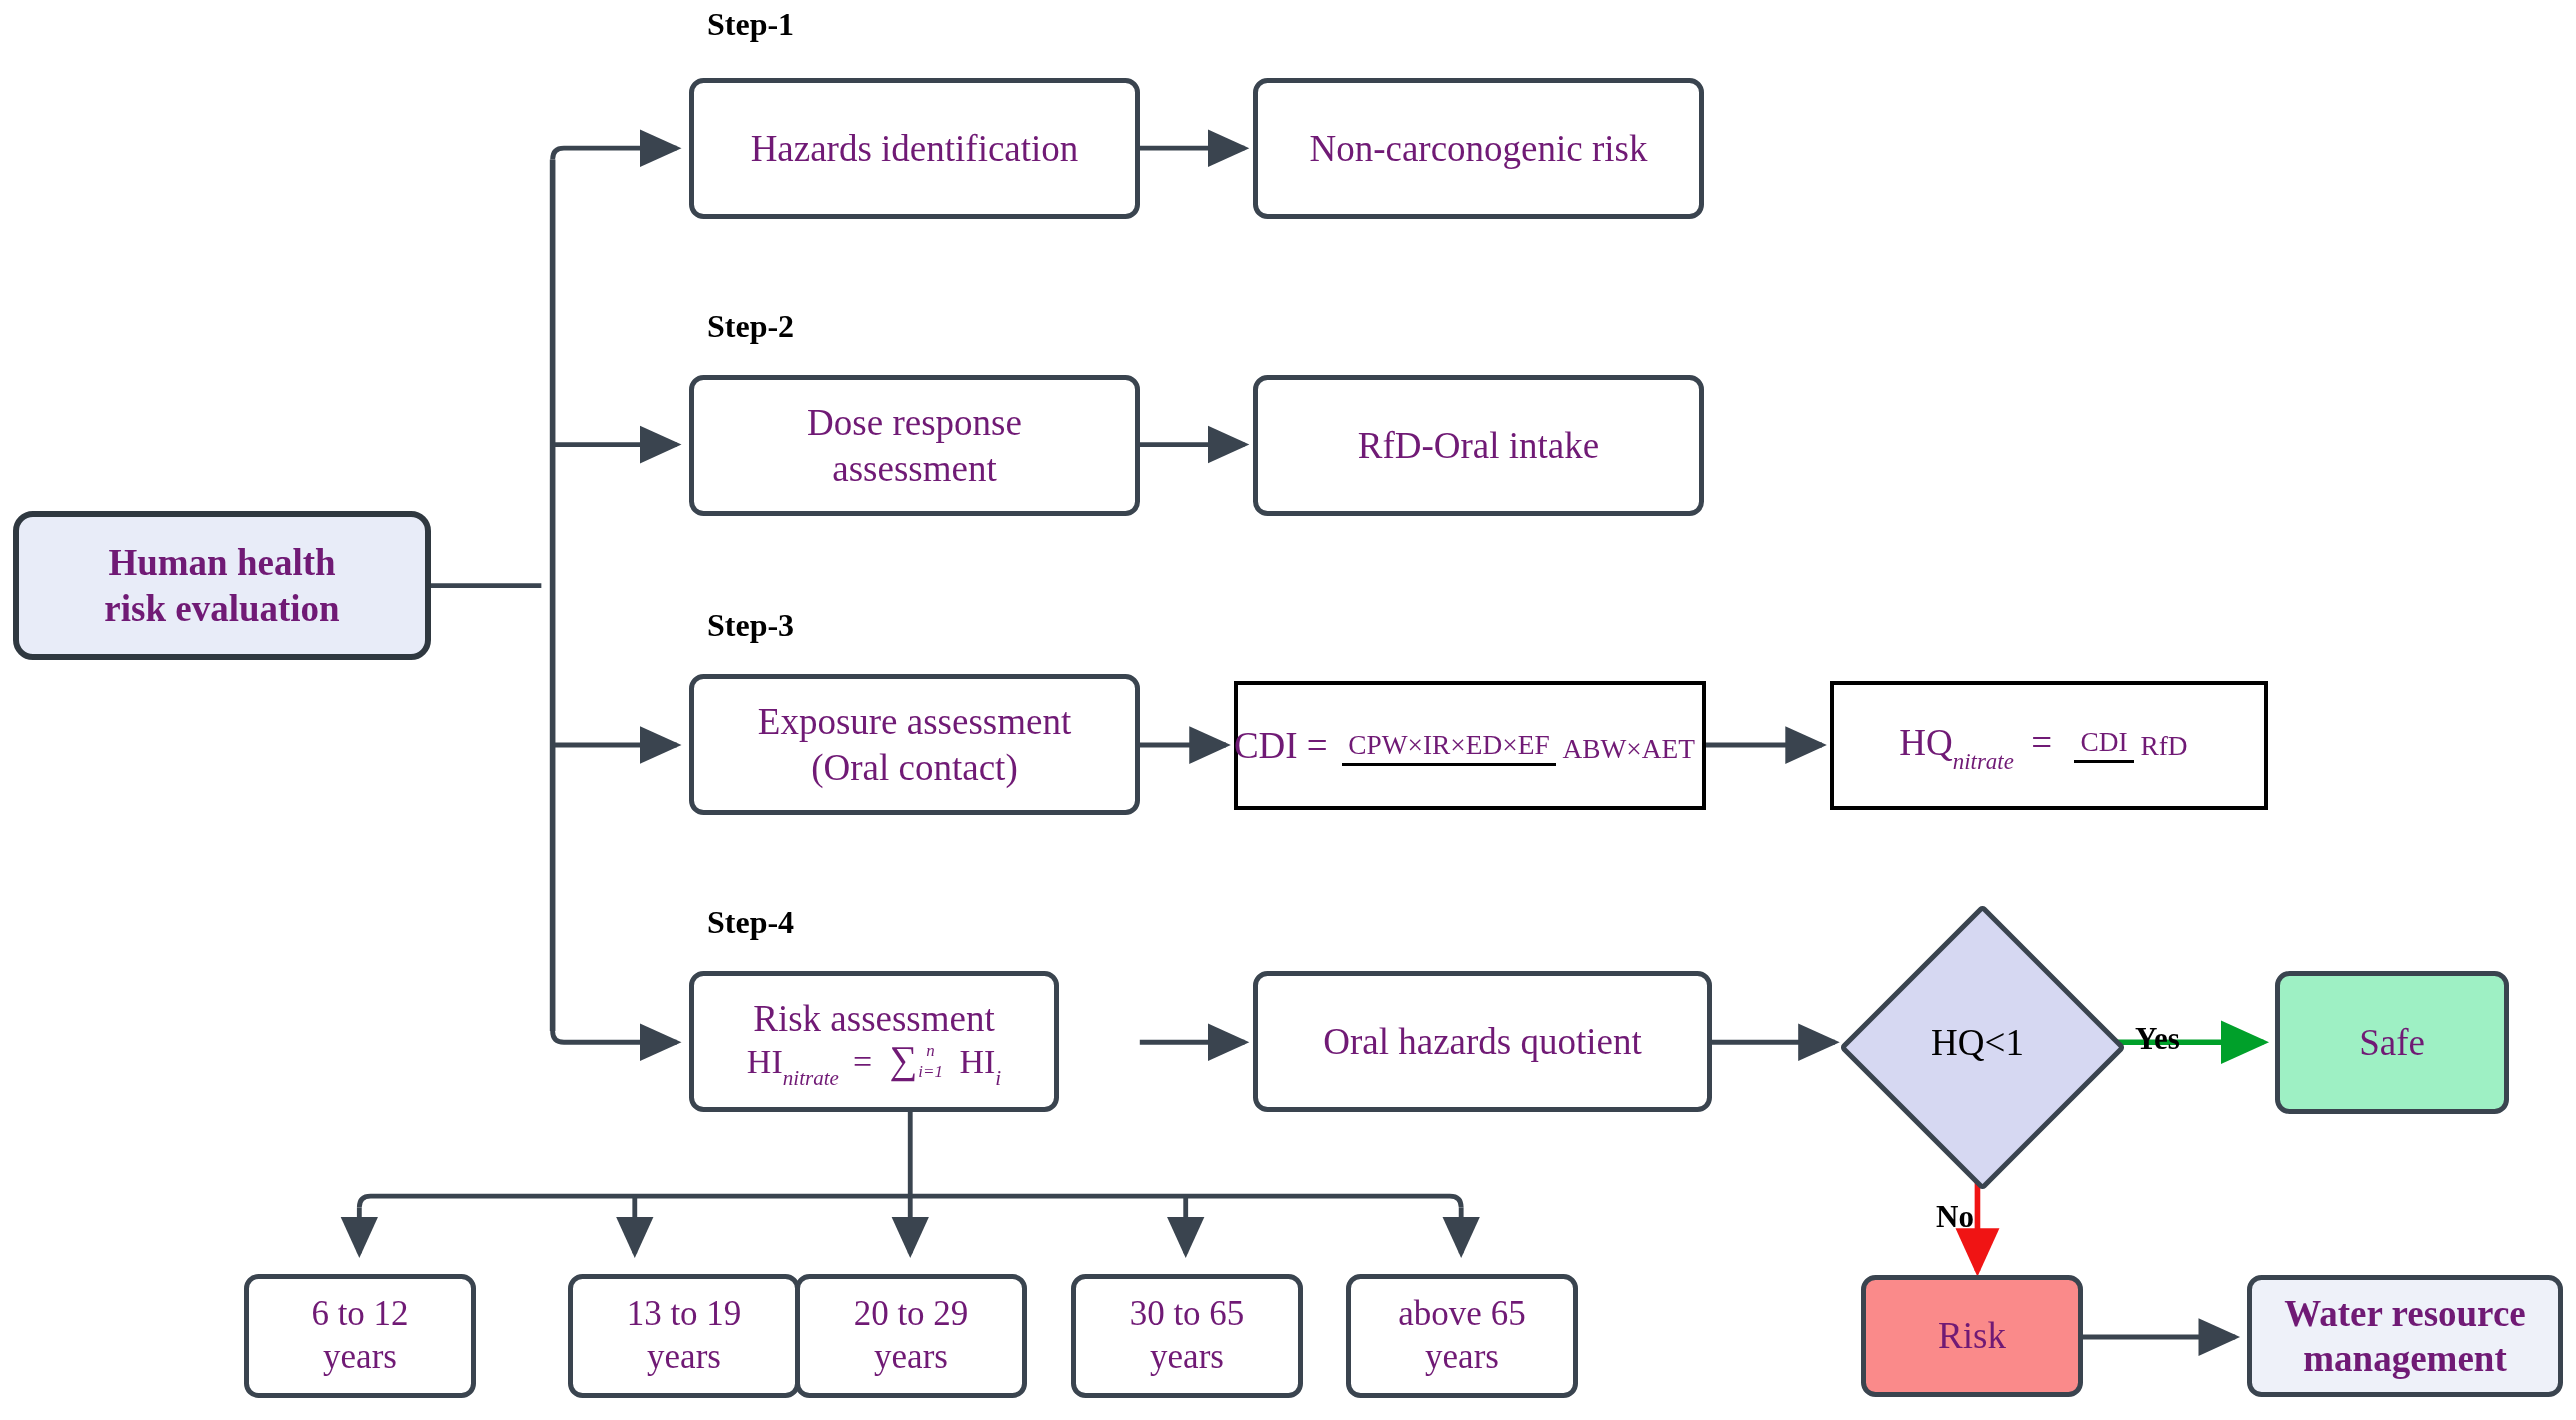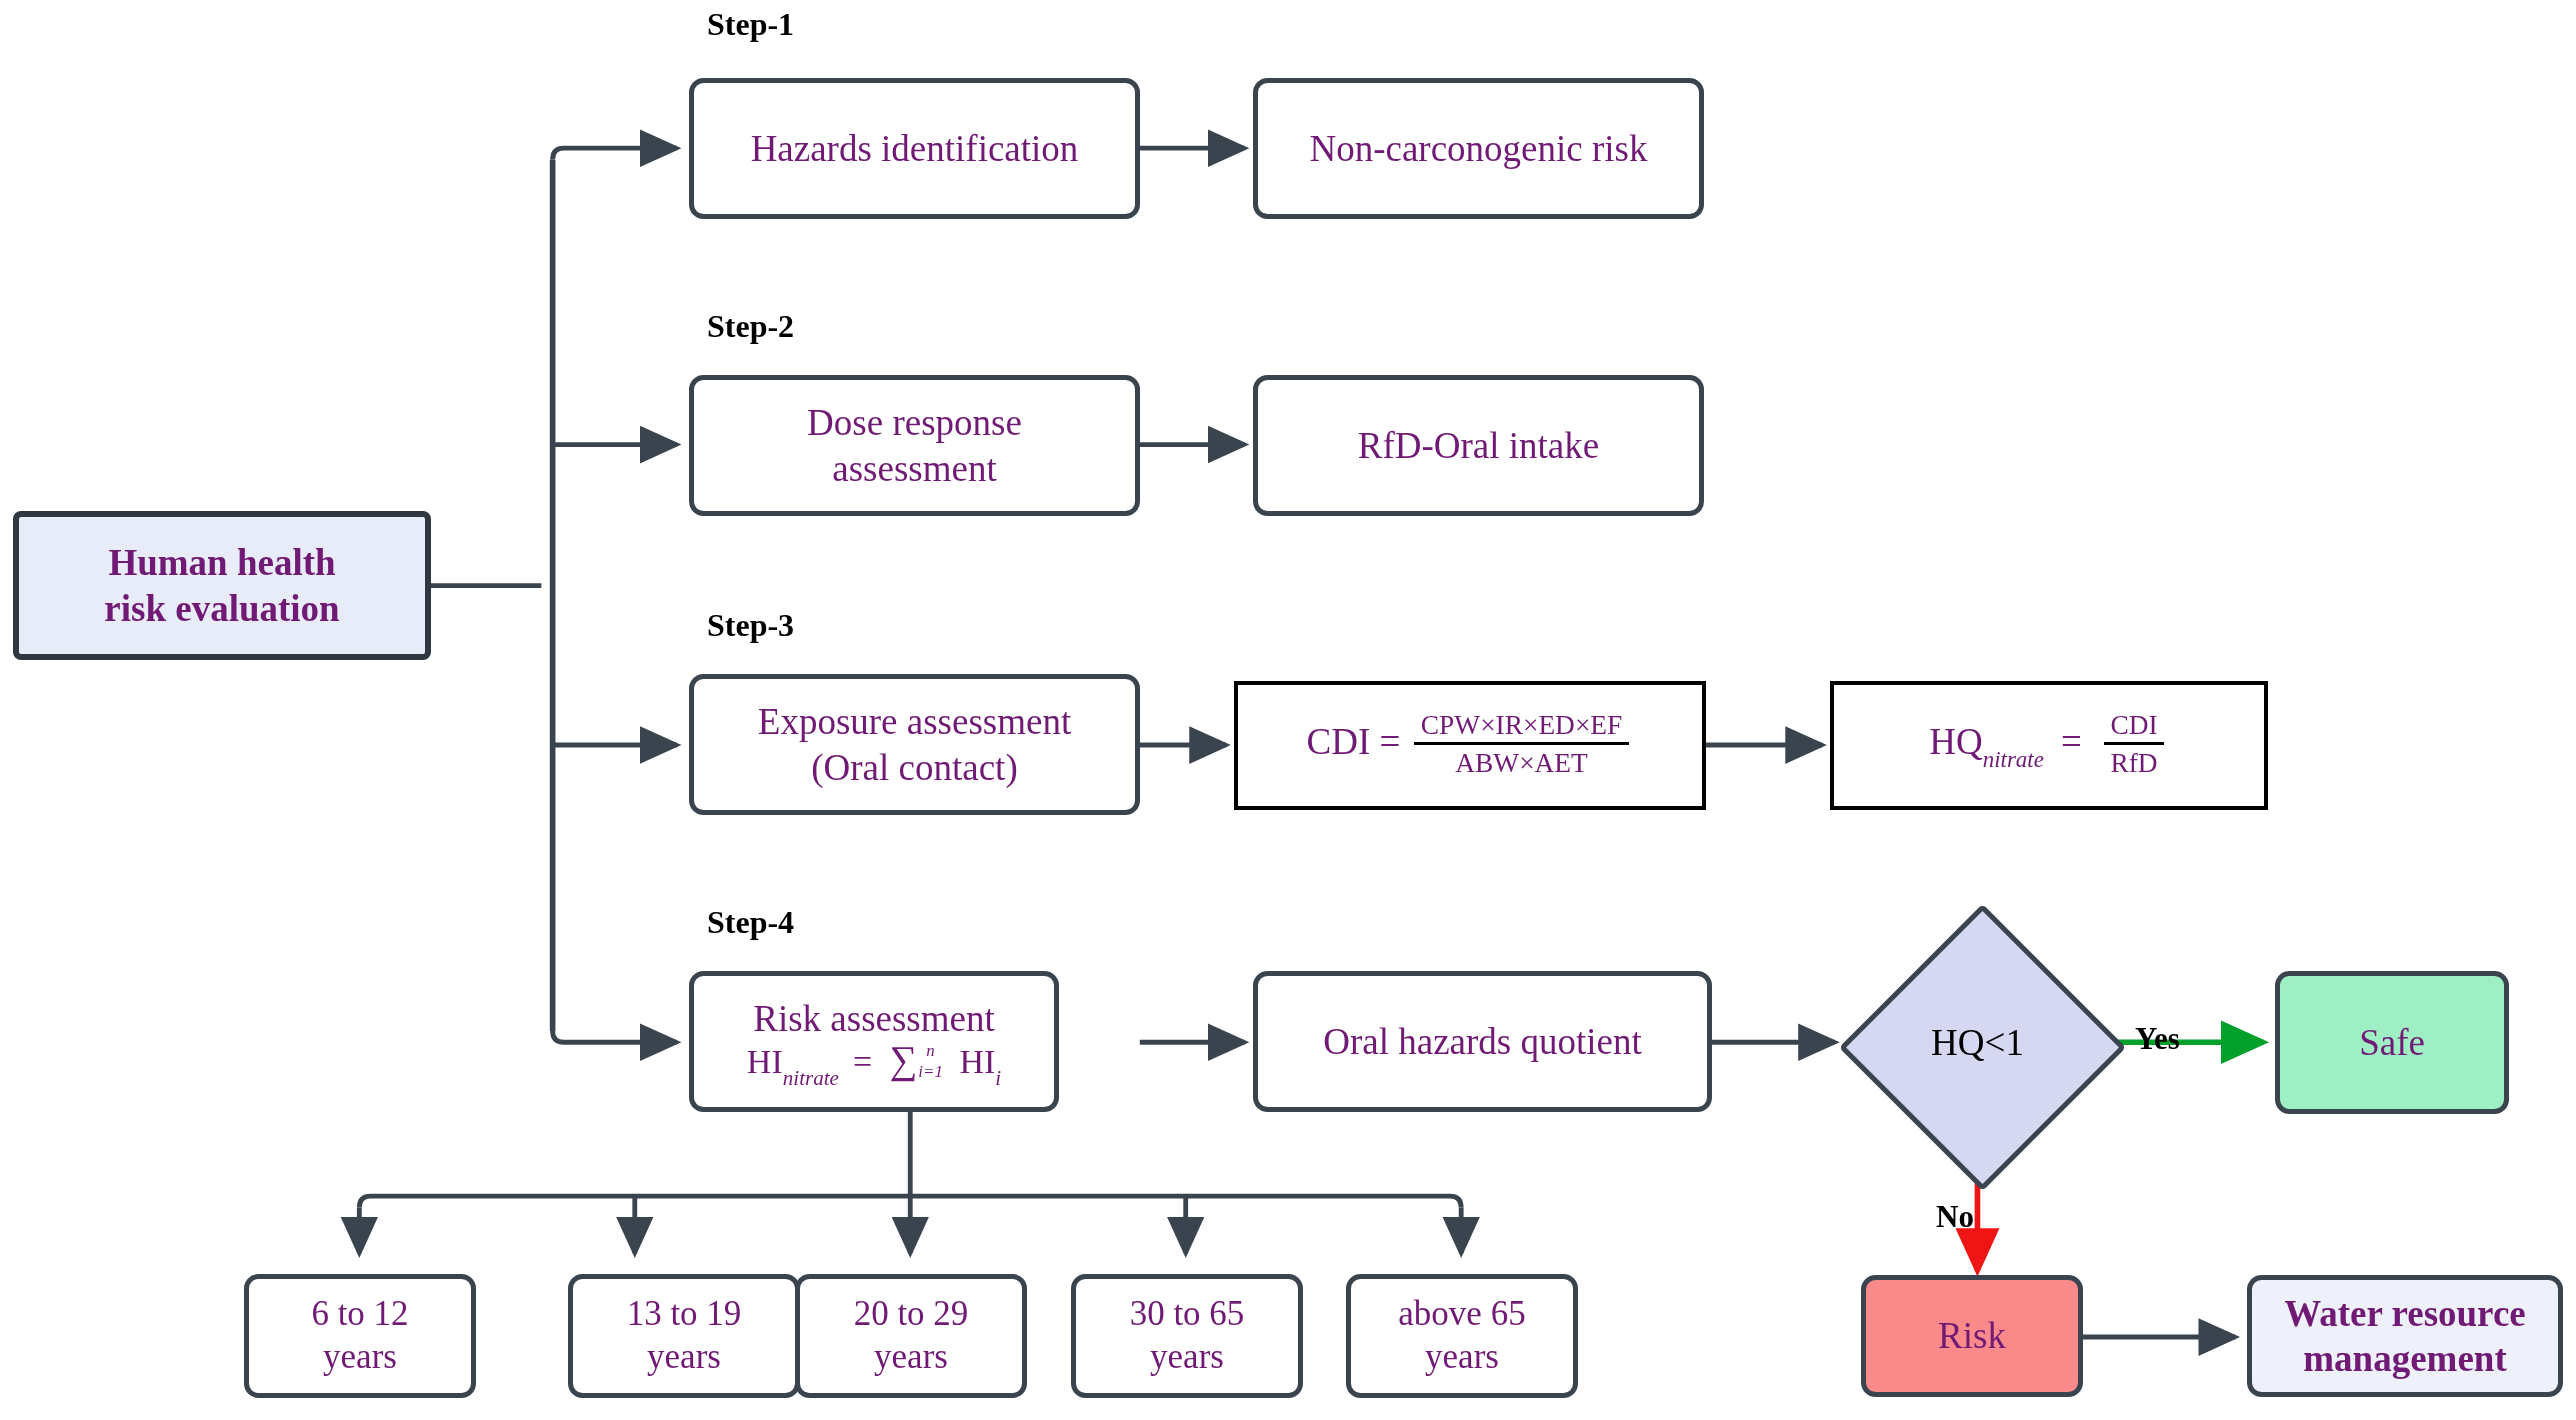--- a/index.html
+++ b/index.html
@@ -39,21 +39,21 @@
     border-radius: 14.5px;
     background: #ffffff;
     font-size: 37px;
     padding: 3.2px 8px;
   }
   .proc.root {
     background: #e8ecf8;
     font-weight: bold;
     border-width: 6.4px;
     border-color: #2f3840;
-    border-radius: 8px;
+    border-radius: 20px;
   }
   .proc.safe { background: #9ef0c4; }
   .proc.risk { background: #fa8a8a; align-items: center; }
   .proc.wrm  { background: #eef1f9; font-weight: bold; }
   .proc.age  { font-size: 35px; }
   
   .formula {
     border: 4.8px solid #000000;
     border-radius: 0;
     background: #ffffff;
@@ -99,21 +99,21 @@
     font-weight: bold;
     font-size: 31px;
     color: #000000;
     white-space: nowrap;
     z-index: 4;
   }
   
   .math { font-size: 37px; white-space: nowrap; }
   .frac {
     display: inline-flex;
-    flex-direction: column;
+    flex-direction: row;
     align-items: center;
     vertical-align: middle;
     margin: 0 4.8px;
     position: relative;
     top: -1.6px;
   }
   .frac .num {
     font-size: 0.74em;
     padding: 0 6.4px 2.4px 6.4px;
     border-bottom: 3.2px solid #000;

